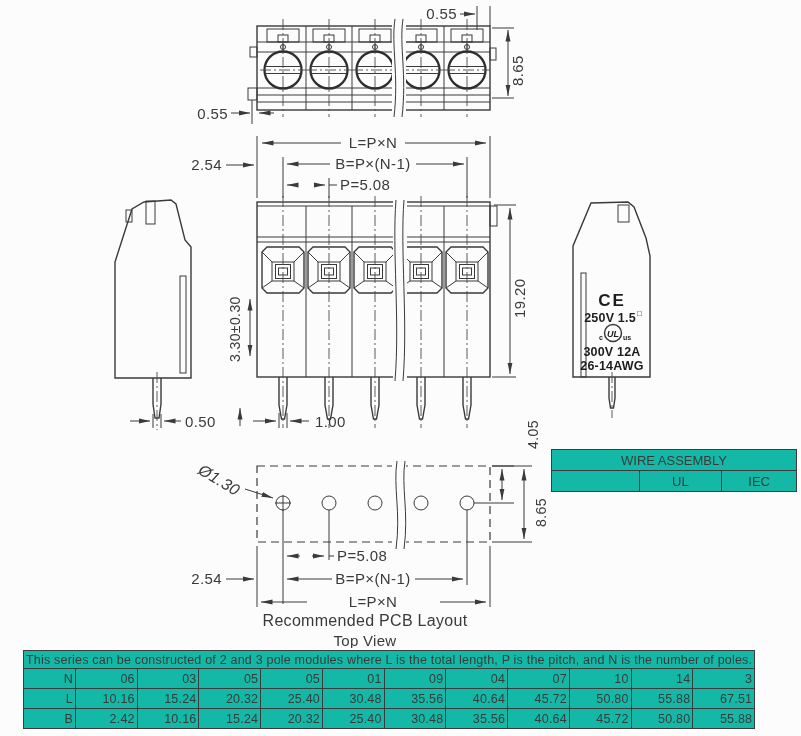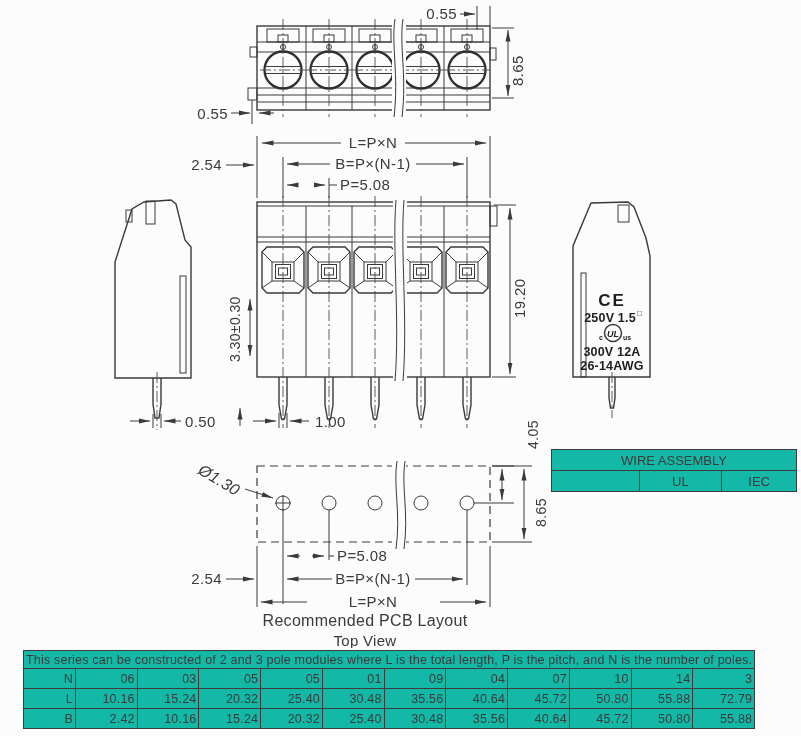--- a/index.html
+++ b/index.html
@@ -337,21 +337,21 @@
     <td>10.16</td>
     <td>15.24</td>
     <td>20.32</td>
     <td>25.40</td>
     <td>30.48</td>
     <td>35.56</td>
     <td>40.64</td>
     <td>45.72</td>
     <td>50.80</td>
     <td>55.88</td>
-    <td>72.79</td>
+    <td>67.51</td>
   </tr>
   <tr>
     <td>B</td>
     <td>2.42</td>
     <td>10.16</td>
     <td>15.24</td>
     <td>20.32</td>
     <td>25.40</td>
     <td>30.48</td>
     <td>35.56</td>

